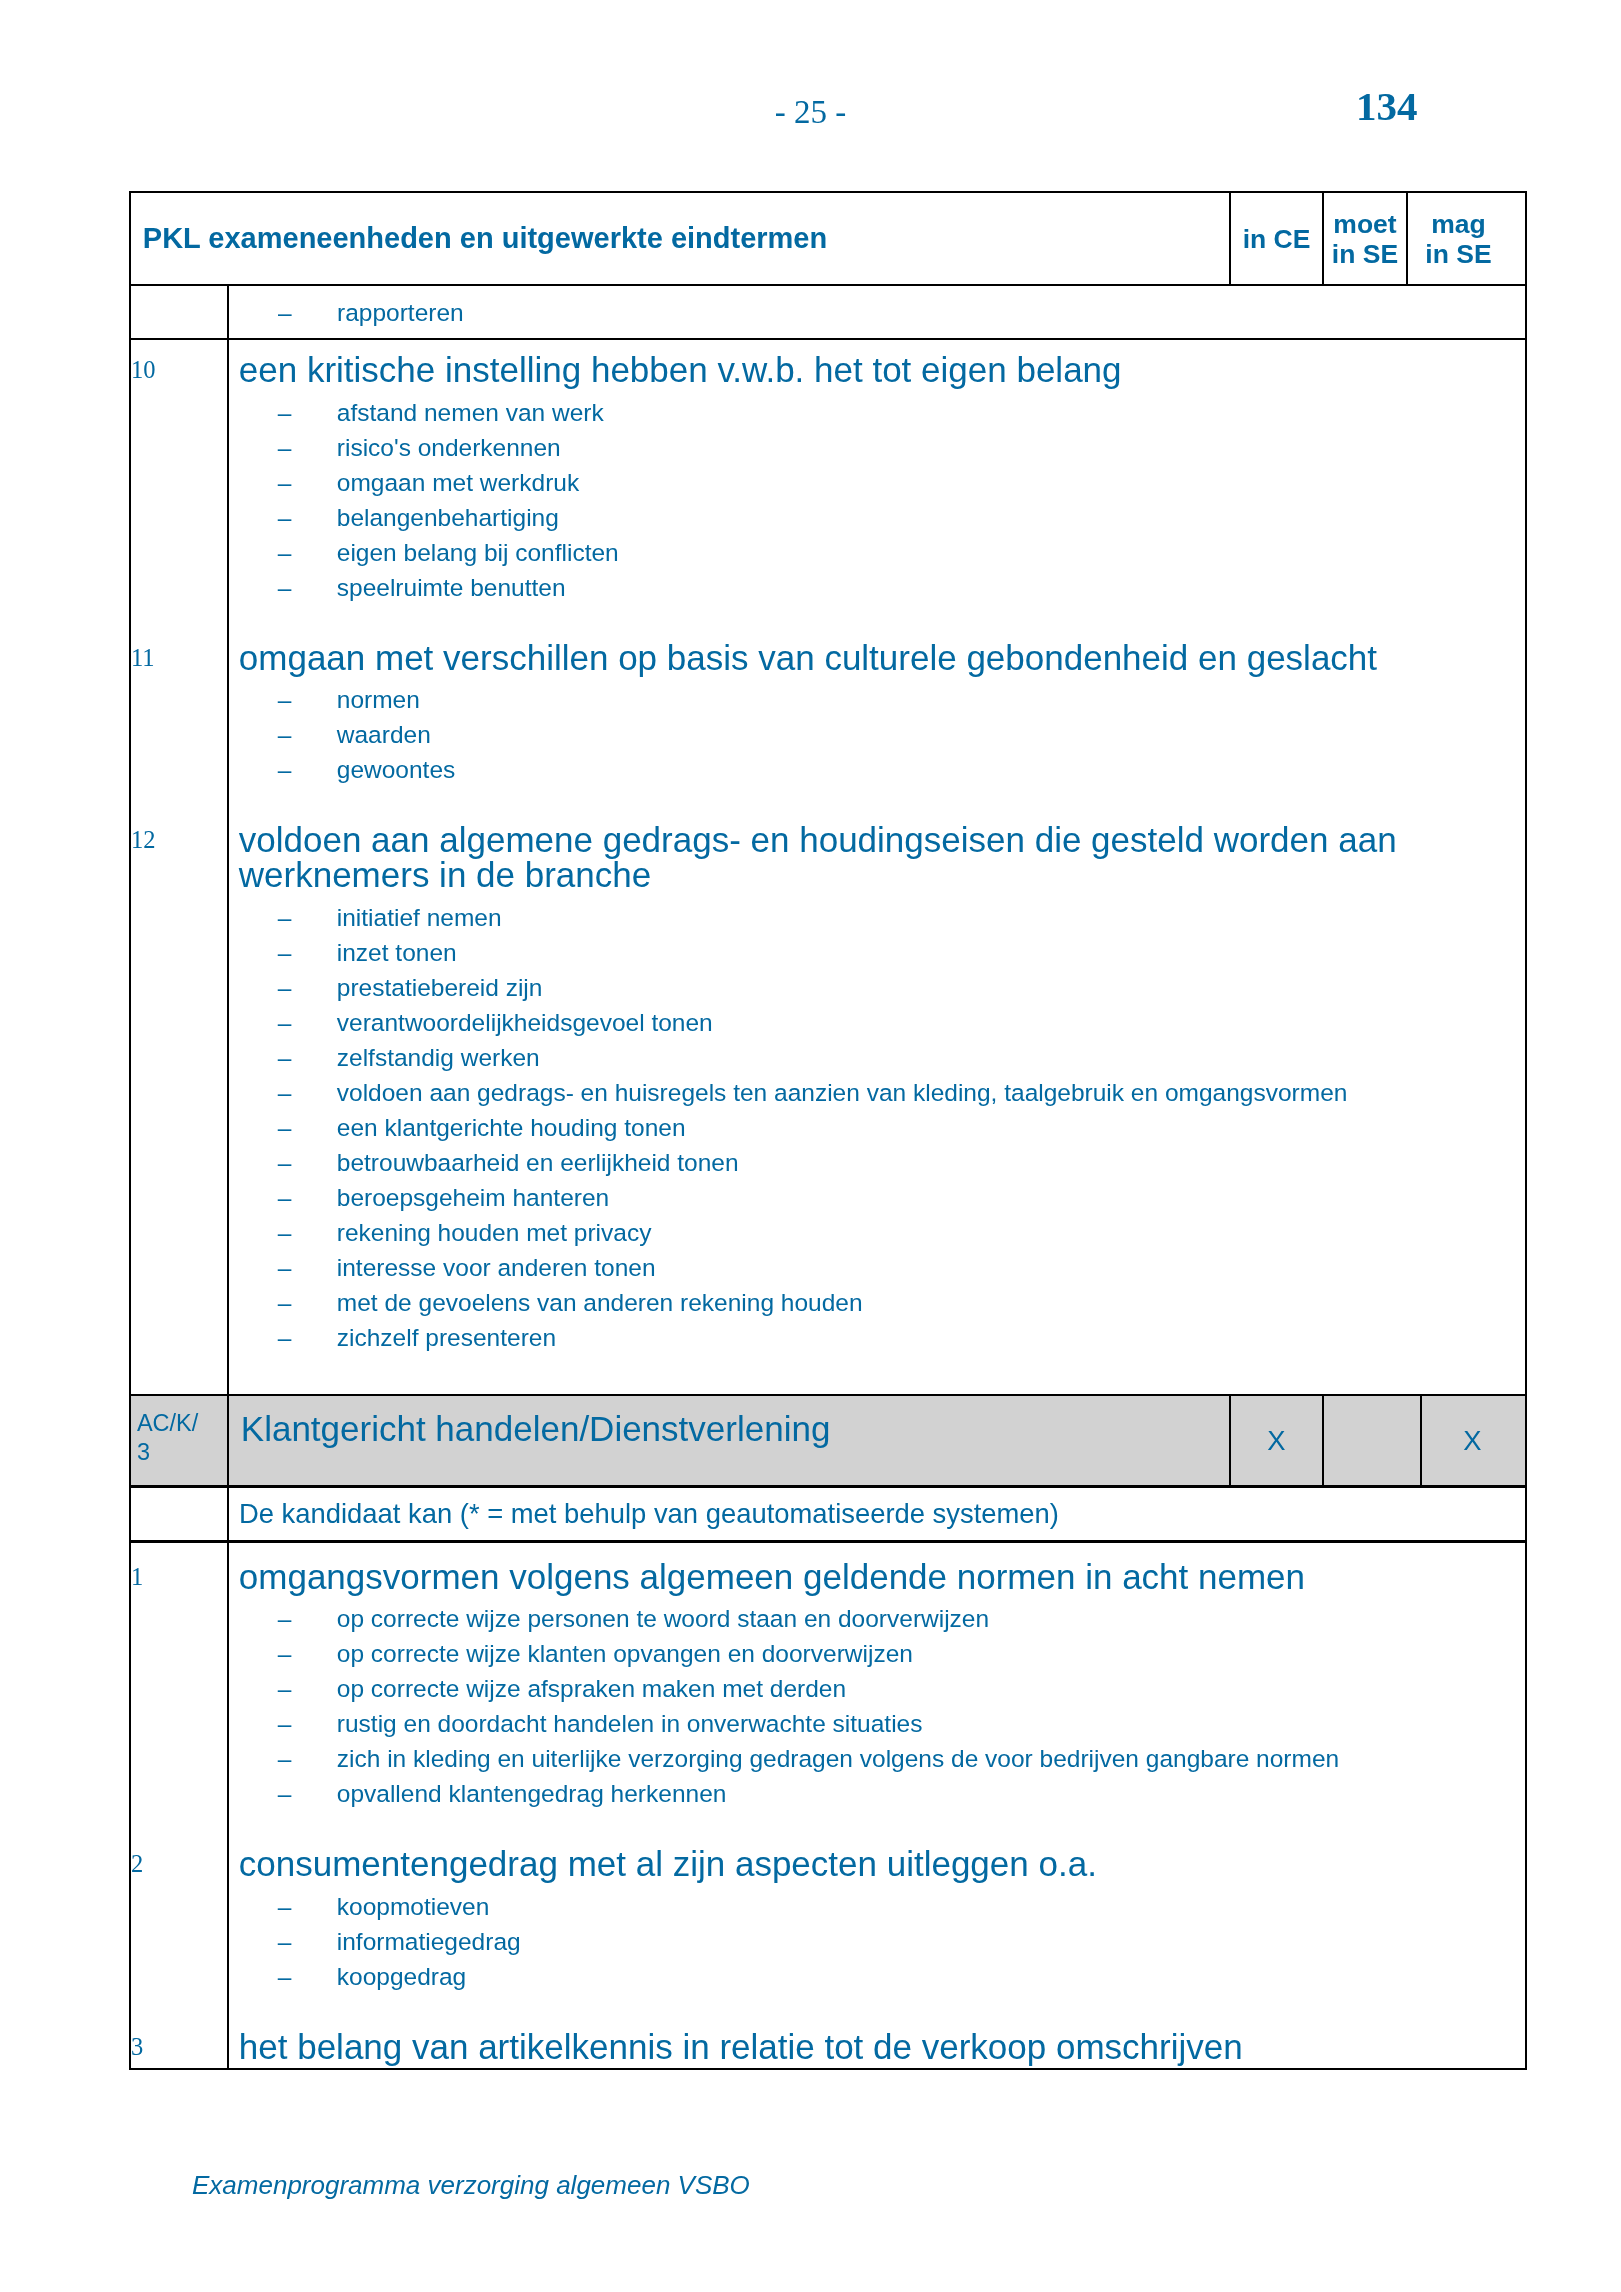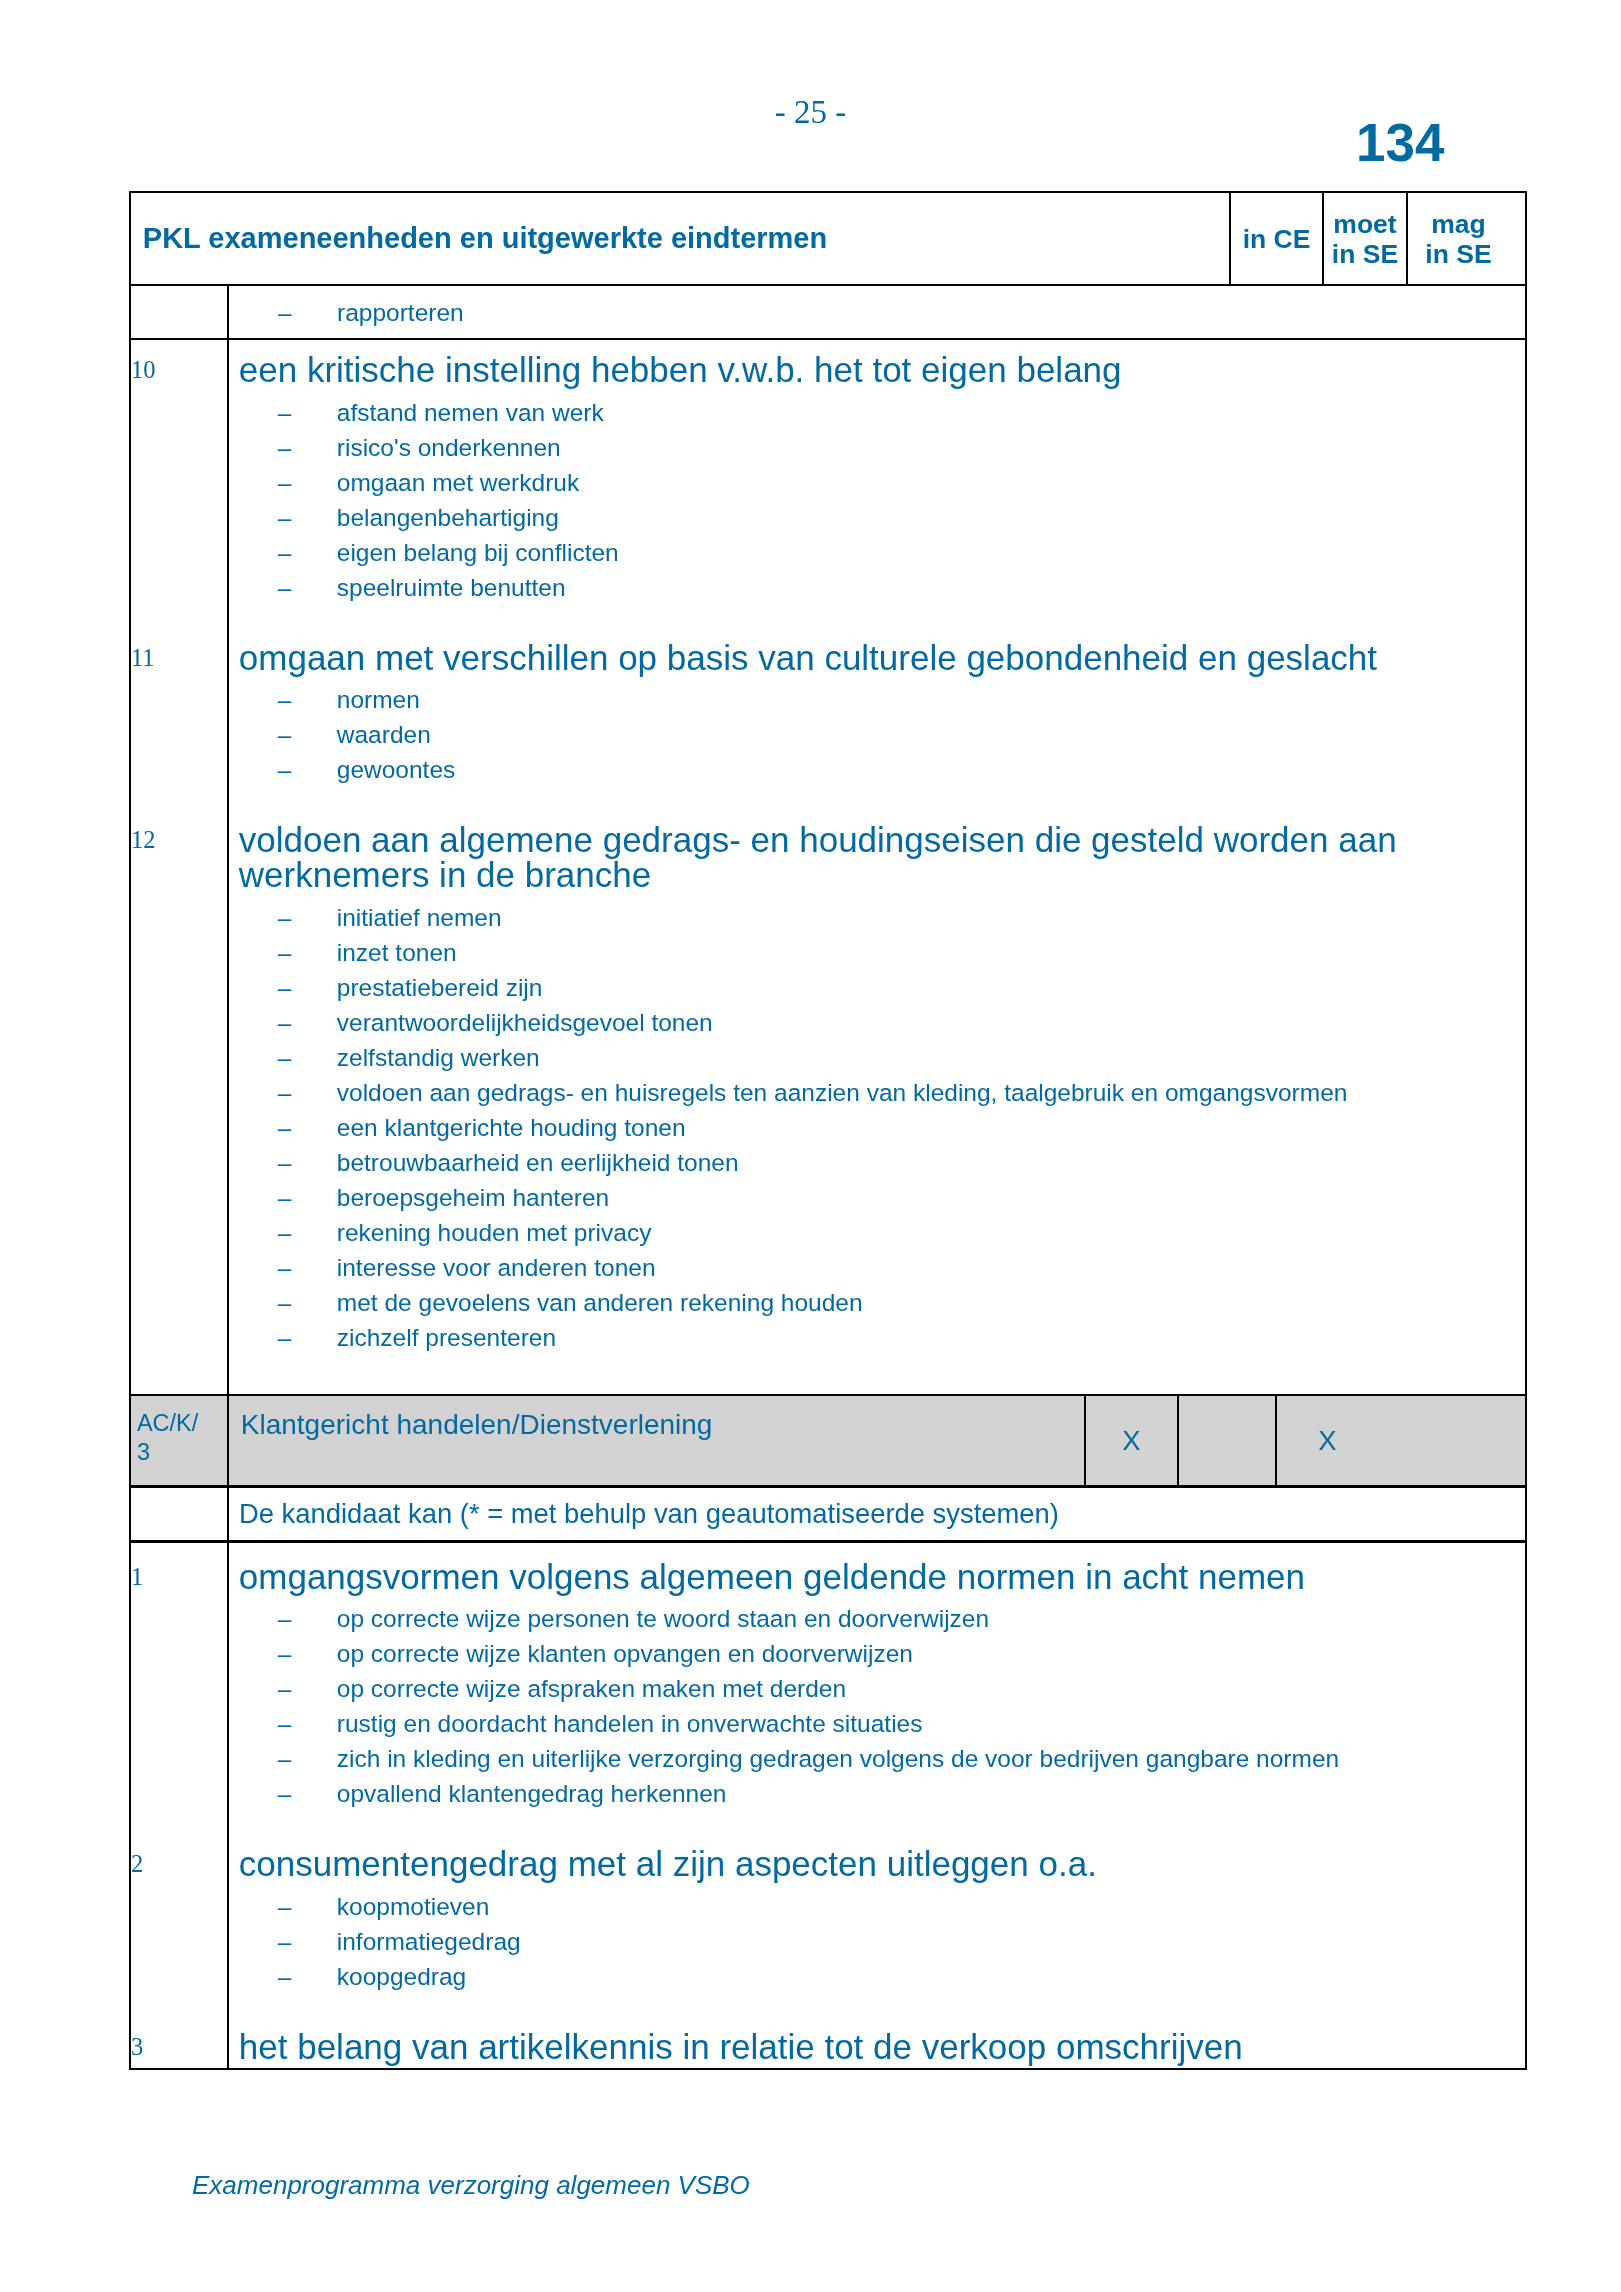--- a/index.html
+++ b/index.html
@@ -14,22 +14,22 @@
   }
   
   .page-num-center{
     position:absolute; top:94px; left:0; width:100%;
     text-align:center;
     font-family:"Liberation Serif", serif;
     font-size:33px;
   }
   .page-num-right{
     position:absolute; top:82px; left:1356px;
-    font-family:Liberation Sans, sans-serif;
-    font-size:53px; font-weight:bold;margin-top:30px;
+    font-family:Liberation Serif, serif;
+    font-size:41px; font-weight:bold;
   }
   
   .doc-table{
     position:absolute; left:129px; top:191px;
     width:1398px; height:1879px;
     border:2.9px solid #000;
     box-sizing:border-box;
     background:#fff;
   }
   .row{box-sizing:border-box; overflow:hidden; position:relative;}
@@ -77,22 +77,22 @@
   .subtxt{flex:1;}
   
   .unit-row{height:92px; border-bottom:3.9px solid #000; display:flex; background:#d2d2d2;}
   .unit-row .cell{box-sizing:border-box; height:100%;}
   .unit-code{
     width:98px; border-right:2px solid #000;
     padding:12.7px 0 0 5.9px; font-size:23.5px; line-height:29px;
   }
   .unit-code span{display:block;}
   .unit-title{
-    width:857px; border-right:2px solid #000;
-    padding:12.7px 0 0 11.8px; font-size:28px;
+    width:1002px; border-right:2px solid #000;
+    padding:12.7px 0 0 11.8px; font-size:35px;
   }
   .unit-mark{display:flex; align-items:center; justify-content:center; font-size:27.4px;}
   .unit-mark.ce{width:93px; border-right:2px solid #000;}
   .unit-mark.moet{width:98px; border-right:2px solid #000;}
   .unit-mark.mag{width:101px;}
   
   .kandidaat-row{height:55px; border-bottom:3.9px solid #000; padding:7.8px 0 0 108px;}
   .kandidaat-text{font-size:27.4px; line-height:35px;}
   
   .footer{

